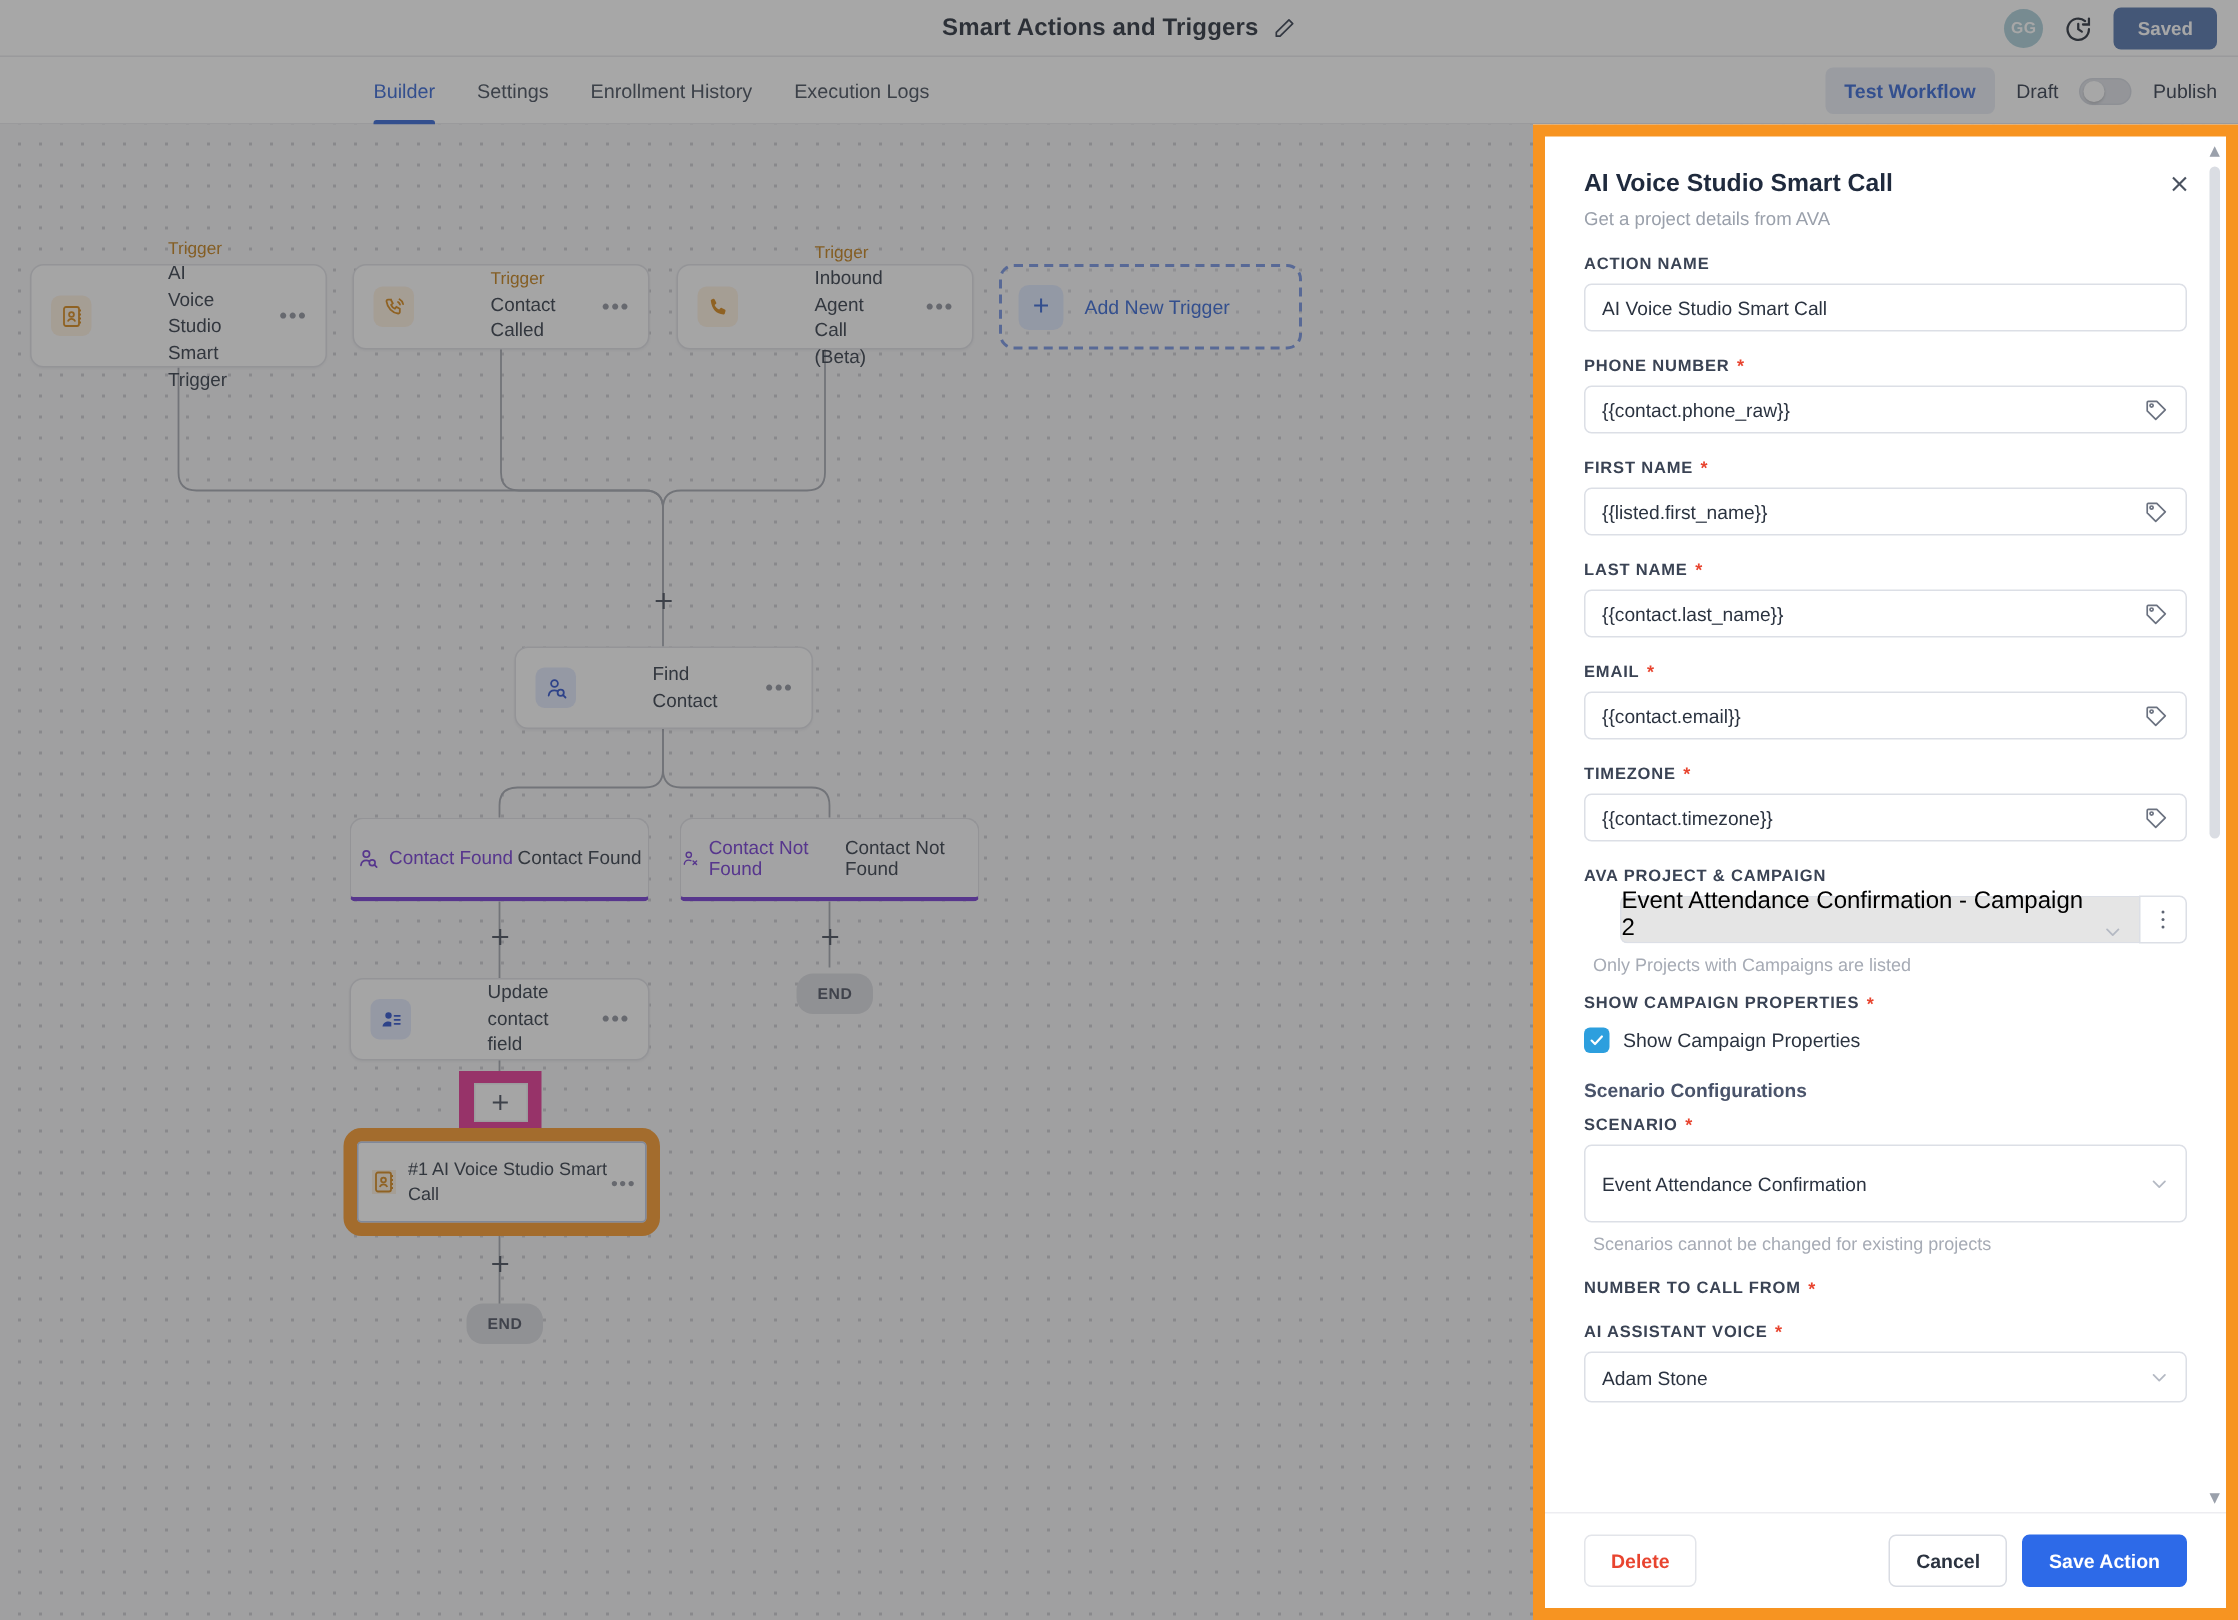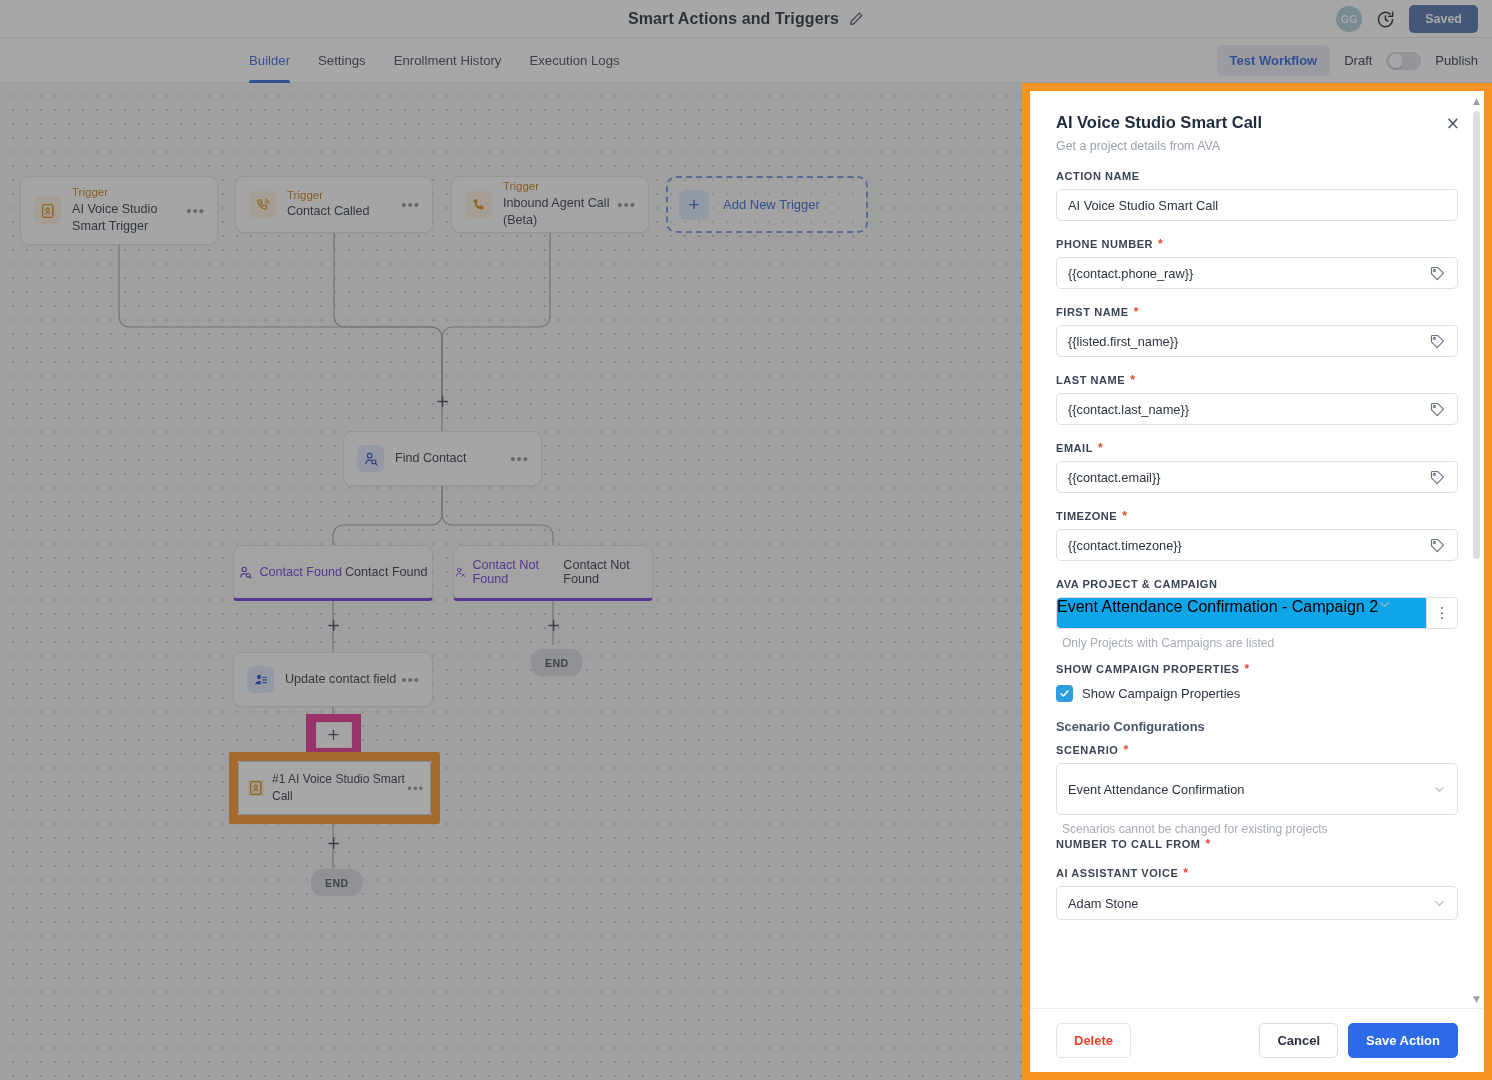--- a/index.html
+++ b/index.html
@@ -101,20 +101,21 @@
   .edges { position: absolute; inset: 0; width: 100%; height: 100%; }
 
   .node {
     position: absolute;
     background: #fbfbfc;
     border: 1px solid #dcdde2;
     border-radius: 9px;
     display: flex; align-items: center;
     box-shadow: 0 1px 2px rgba(20,25,40,.05);
     cursor: pointer;
+    gap: 40px;
   }
   .node .n-ico {
     width: 27px; height: 27px; border-radius: 6px;
     display: flex; align-items: center; justify-content: center;
     flex: 0 0 auto; margin-left: 13px;
   }
   .n-ico.amber { background: #fbeedd; color: #d4820f; }
   .n-ico.blue  { background: #dfe6fa; color: #2449c9; }
   .n-ico svg { width: 16px; height: 16px; display: block; }
   .node .n-body { flex: 1; margin-left: 11px; min-width: 0; }
@@ -172,21 +173,21 @@
   }
   .hl-pink .inner-plus {
     width: 36px; height: 26px; background: #fbfbfc;
     border: 1px solid #e9e9ee;
     display: flex; align-items: center; justify-content: center;
     color: #3f4654; font-size: 16px; line-height: 1;
     font-family: "DejaVu Sans", sans-serif;
   }
   .hl-orange {
     position: absolute; border: 9px solid #f79421;
-    background: #ffffff; z-index: 6; border-radius: 2px;
+    background: #ffffff; z-index: 6; border-radius: 12px;
   }
   .sel-node {
     position: absolute; inset: 0; background: #ffffff;
     border: 1px solid #b9c6e6; border-radius: 3px;
     display: flex; align-items: center;
   }
 
   
   .minimap {
     position: absolute; right: 52px; bottom: 8px;
@@ -247,21 +248,21 @@
   .chev {
     width: 13px; height: 13px; margin-right: 11px; color: #b4b9c3;
     flex: 0 0 auto; cursor: pointer;
   }
   .chev svg { width: 13px; height: 13px; display: block; }
   .select-wrap .val { color: #2b3340; }
   .combo { display: flex; align-items: stretch; }
   .combo .main {
     flex: 1; height: 32px; border: 1px solid #dcdfe6;
     border-right: none; border-radius: 5px 0 0 5px;
-    display: flex; align-items: flex-start; background: #0ea5e9;
+    display: flex; align-items: flex-end; background: #e5e5e5; margin-left: 24px;
   }
   .combo .kebab {
     width: 32px; height: 32px; border: 1px solid #dcdfe6;
     border-radius: 0 5px 5px 0; background: #ffffff;
     display: flex; align-items: center; justify-content: center;
     cursor: pointer; color: #5d6472;
   }
   .kebab-dots { display: flex; flex-direction: column; gap: 2.5px; }
   .kebab-dots i { width: 2.6px; height: 2.6px; background: #5d6472; border-radius: 50%; display: block; }
   .helper { font-size: 12px; color: #a6abb5; margin-top: 7px; padding-left: 6px; }
@@ -682,21 +683,21 @@
             <div class="val">Event Attendance Confirmation</div>
             <span class="chev">
               <svg viewBox="0 0 24 24" fill="none" stroke="currentColor" stroke-width="2.2" stroke-linecap="round" stroke-linejoin="round">
                   <path d="M5 8.5l7 7 7-7"></path>
                 </svg>
             </span>
           </div>
           <div class="helper">Scenarios cannot be changed for existing projects</div>
         </div>
 
-        <div class="fld" style="margin-top:2px;">
+        <div class="fld" style="margin-top:17px;">
           <div class="fld-lbl">
             <span>NUMBER TO CALL FROM</span>
             <span class="req">*</span>
           </div>
         </div>
 
         <div class="fld">
           <div class="fld-lbl">
             <span>AI ASSISTANT VOICE</span>
             <span class="req">*</span>

